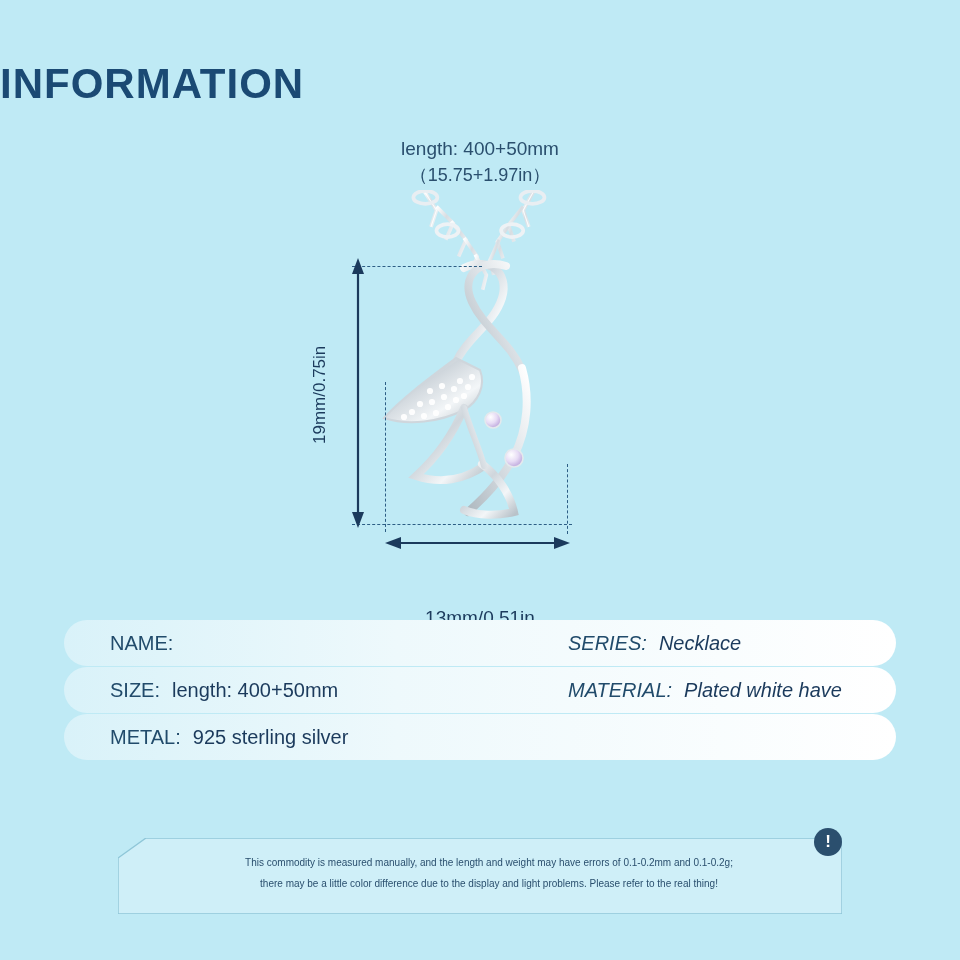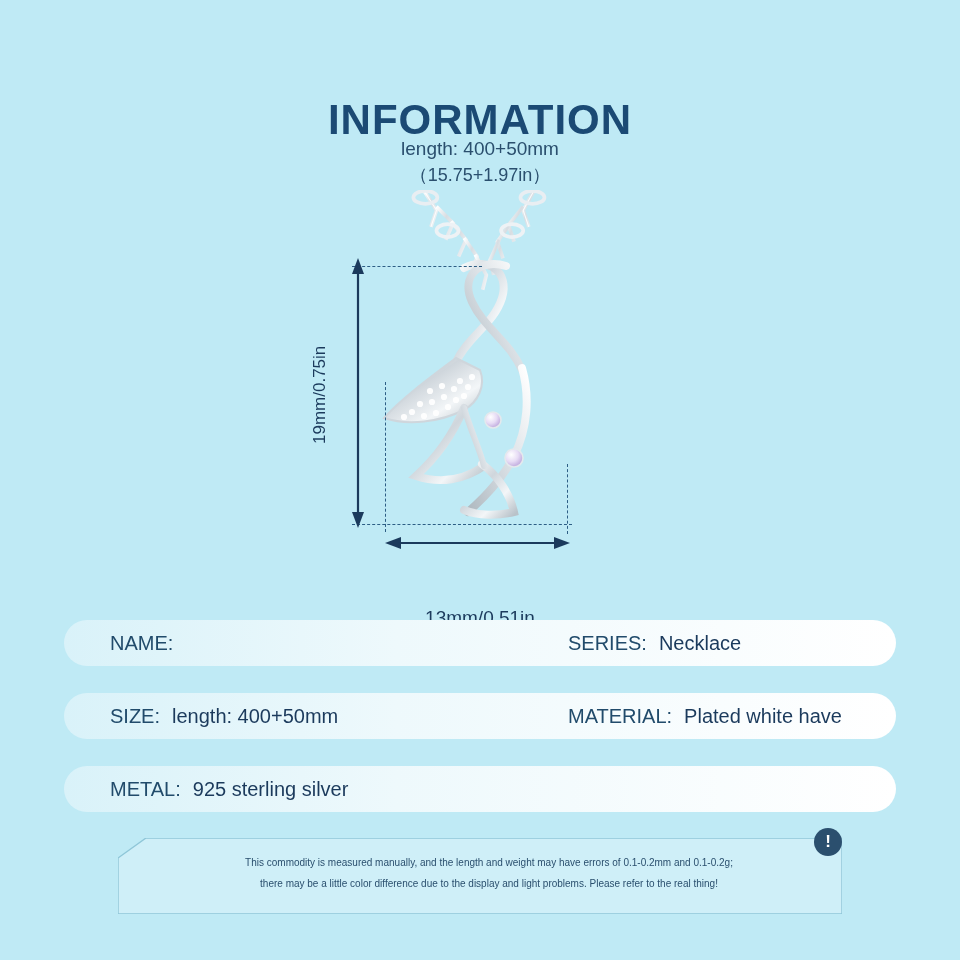--- a/index.html
+++ b/index.html
@@ -20,26 +20,24 @@
     width: 960px;
     height: 960px;
   }
 
   
   .title {
     position: absolute;
     top: 60px;
     left: 0;
     width: 960px;
-    text-align: center;
     font-size: 42px;
     font-weight: bold;
     letter-spacing: 1px;
     color: #1b4a74;
-    margin-top: 36px;
   }
 
   
   .length-caption {
     position: absolute;
     top: 136px;
     left: 0;
     width: 960px;
     text-align: center;
     font-size: 19px;
@@ -131,38 +129,39 @@
   
   .specs {
     position: absolute;
     left: 64px;
     top: 620px;
     width: 832px;
   }
   .spec-row {
     position: relative;
     height: 46px;
-    margin-bottom: 27px;
+    margin-bottom: 1px;
     border-radius: 23px;
     background: linear-gradient(to right, #d9f2f9 0%, #eef9fc 40%, #ffffff 100%);
     display: flex;
     align-items: center;
   }
   .spec-cell {
     display: flex;
     align-items: baseline;
     white-space: nowrap;
   }
   .spec-cell.left {
     position: absolute;
     left: 46px;
   }
   .spec-cell.right {
     position: absolute;
     left: 504px;
+    font-style: italic;
   }
   .spec-key {
     font-size: 20px;
     color: #214b6b;
   }
   .spec-val {
     font-size: 20px;
     color: #1b3a5c;
     margin-left: 12px;
   }

